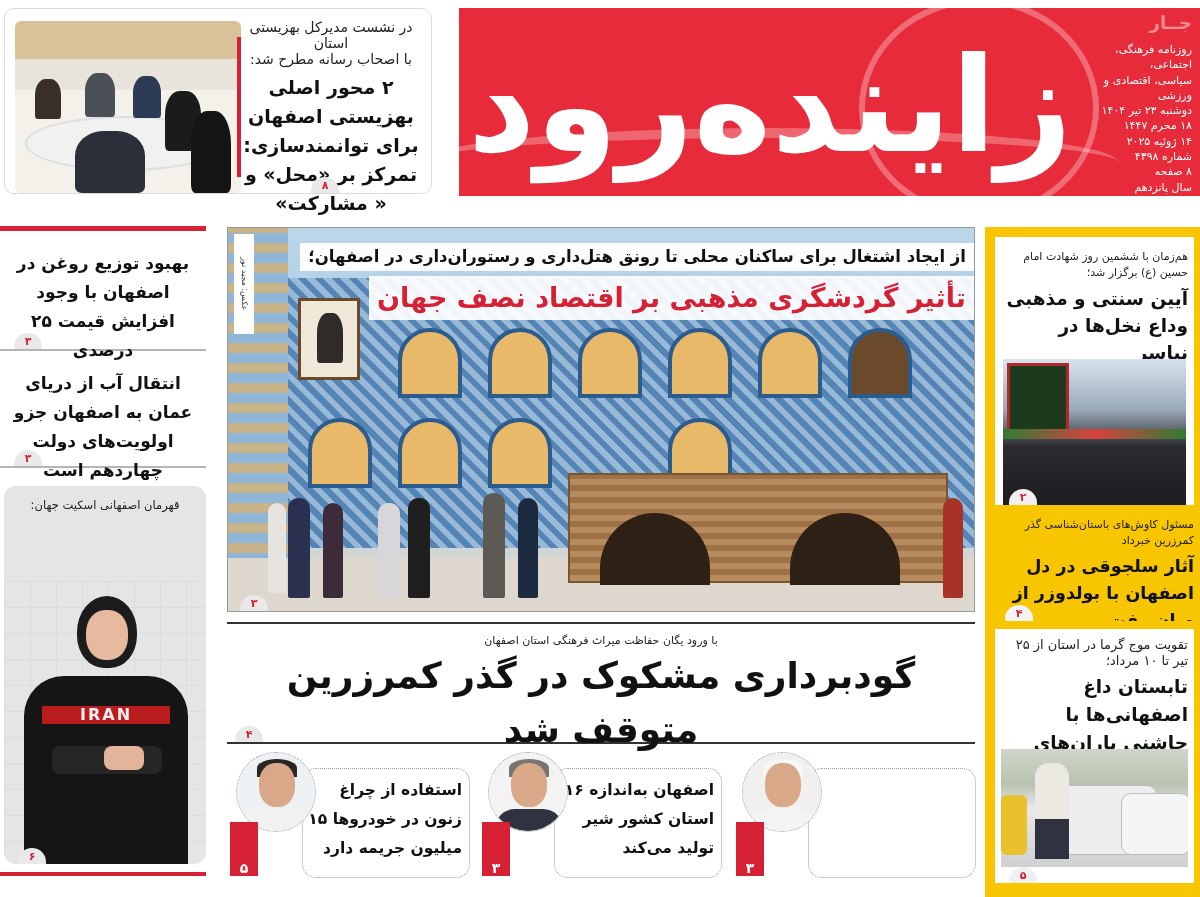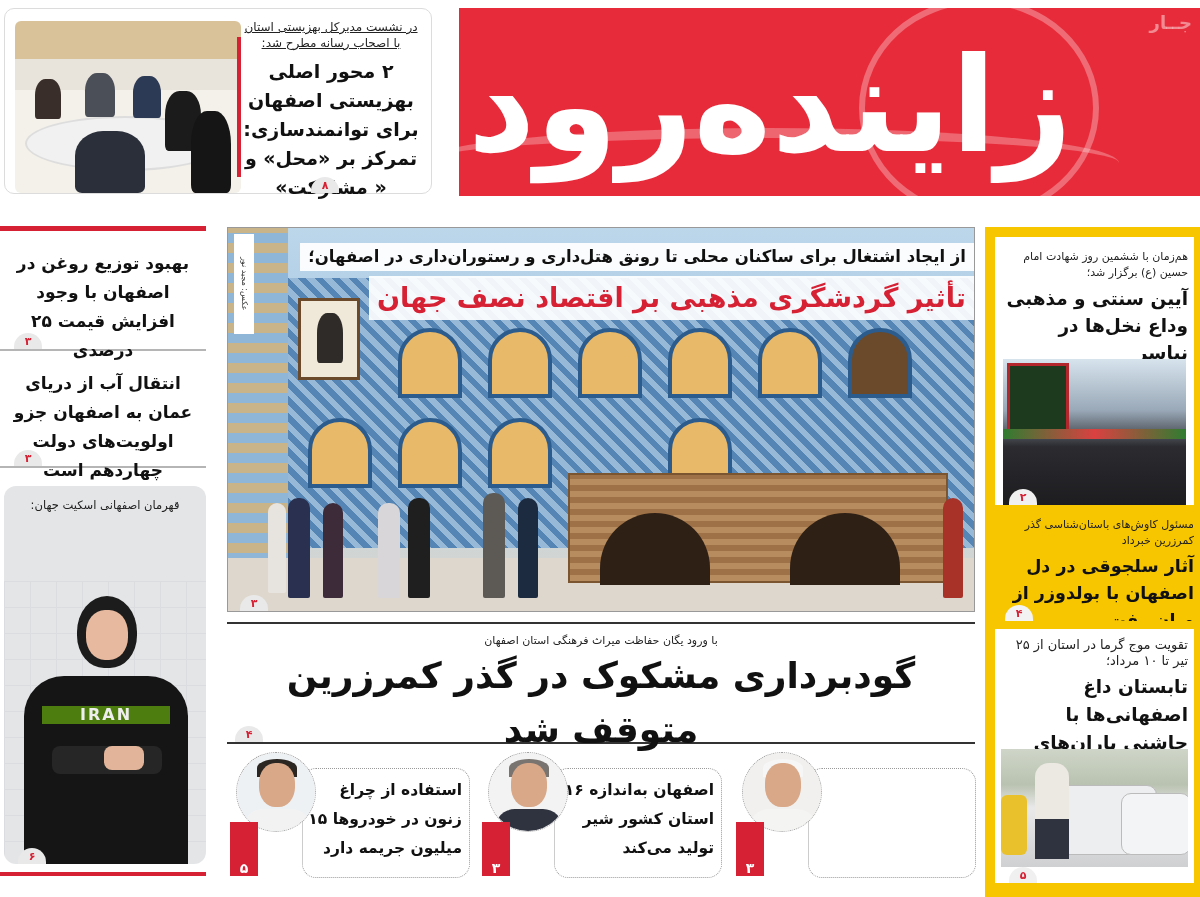--- a/index.html
+++ b/index.html
@@ -19,21 +19,21 @@
     background:
       linear-gradient(180deg, #d9c29a 0 22%, #e8e4dc 22% 40%, #f4f1ea 40% 100%);
   }
   .top-teaser .photo .table {
     position: absolute; left: 10px; top: 95px; width: 200px; height: 55px; border-radius: 50%;
     background: #f1f1f1; border: 2px solid #ddd;
   }
   .top-teaser .photo .p { position: absolute; border-radius: 40% 40% 10% 10%; }
   .top-teaser .photo .redbar { position: absolute; right: 0; top: 16px; width: 4px; height: 140px; background: #d62134; }
   .top-teaser .text { position: absolute; right: 10px; top: 10px; width: 180px; text-align: center; }
-  .top-teaser .kicker { font-size: 12px; line-height: 16px; color: #222; text-decoration: underline; }
+  .top-teaser .kicker { font-size: 14px; line-height: 16px; color: #222; }
   .top-teaser .headline { font-size: 19px; font-weight: bold; line-height: 29px; margin-top: 6px; color: #111; }
   .page-badge {
     position: absolute; width: 28px; height: 16px; border-radius: 14px 14px 0 0;
     background: #e9e9e9; color: #d62134; font-size: 11px; font-weight: bold;
     text-align: center; line-height: 18px; direction: ltr;
   }
 
   
   .masthead {
     left: 459px; top: 8px; width: 741px; height: 188px; background: #e82b3a; overflow: hidden;
@@ -72,21 +72,21 @@
   .athlete-card .h { text-align: center; font-size: 18px; font-weight: bold; line-height: 27px; margin-top: 6px; color: #111; }
   .athlete-card .grid-bg {
     position: absolute; left: 0; top: 95px; width: 202px; height: 283px;
     background-image: linear-gradient(#d8d9dc 1px, transparent 1px), linear-gradient(90deg, #d8d9dc 1px, transparent 1px);
     background-size: 26px 26px; opacity: 0.7;
   }
   .athlete { position: absolute; left: 18px; top: 110px; width: 168px; height: 268px; }
   .athlete .head { position: absolute; left: 55px; top: 0; width: 60px; height: 72px; border-radius: 50% 50% 45% 45%; background: #1c1c1c; }
   .athlete .face { position: absolute; left: 64px; top: 14px; width: 42px; height: 50px; border-radius: 45%; background: #e7b99e; }
   .athlete .body { position: absolute; left: 2px; top: 80px; width: 164px; height: 190px; border-radius: 40px 40px 0 0; background: #151515; }
-  .athlete .stripe { position: absolute; left: 20px; top: 110px; width: 128px; height: 18px; background: #4d7c0f; color: #eee; font-size: 16px; font-weight: bold; text-align: center; line-height: 18px; direction: ltr; letter-spacing: 2px; }
+  .athlete .stripe { position: absolute; left: 20px; top: 110px; width: 128px; height: 18px; background: #b91c1c; color: #eee; font-size: 16px; font-weight: bold; text-align: center; line-height: 18px; direction: ltr; letter-spacing: 2px; }
   .athlete .arms { position: absolute; left: 30px; top: 150px; width: 110px; height: 28px; border-radius: 8px; background: #262626; }
   .athlete .hand { position: absolute; left: 82px; top: 150px; width: 40px; height: 24px; border-radius: 8px; background: #e2b499; }
   .athlete-card .page-badge { left: 14px; bottom: 0; }
   .bottom-red { left: 0; top: 872px; width: 206px; height: 4px; background: #d62134; }
 
   
   .hero {
     left: 227px; top: 227px; width: 748px; height: 385px; overflow: hidden;
     border: 1px solid #999;
     background: linear-gradient(180deg, #bcd6ea 0%, #a8c9e3 40%, #c8d7e0 70%, #d9d3c8 100%);
@@ -179,20 +179,31 @@
     <div class="headline">۲ محور اصلی بهزیستی اصفهان برای توانمندسازی: تمرکز بر «محل» و « مشارکت»</div>
   </div>
   <div class="page-badge" style="left:306px;bottom:0;">۸</div>
 </div>
 
 <div class="abs masthead">
   <div class="swoosh1"></div>
   <div class="swoosh2"></div>
   <div class="logo-text">زاینده‌رود</div>
   <div class="jaar">جــار</div>
+  <div class="masthead-info">
+    <div>روزنامه فرهنگی، اجتماعی،</div>
+    <div>سیاسی، اقتصادی و ورزشی</div>
+    <div>دوشنبه ۲۳ تیر ۱۴۰۴</div>
+    <div>۱۸ محرم ۱۴۴۷</div>
+    <div>۱۴ ژوئیه ۲۰۲۵</div>
+    <div>شماره ۴۳۹۸</div>
+    <div>۸ صفحه</div>
+    <div>سال پانزدهم</div>
+    <div>قیمت: ۵۰۰۰ تومان</div>
+  </div>
 </div>
 
 <div class="abs left-col">
   <div class="red-rule"></div>
   <div class="left-item" style="height:120px;">
     <div class="h">بهبود توزیع روغن در اصفهان با وجود افزایش قیمت ۲۵ درصدی</div>
     <div class="page-badge">۳</div>
   </div>
   <div class="left-item" style="height:117px;">
     <div class="h">انتقال آب از دریای عمان به اصفهان جزو اولویت‌های دولت چهاردهم است</div>

